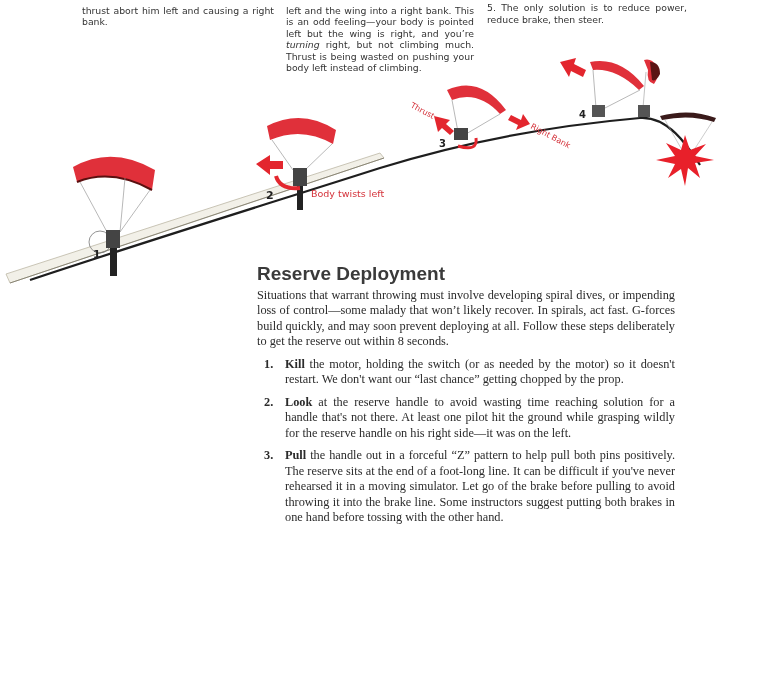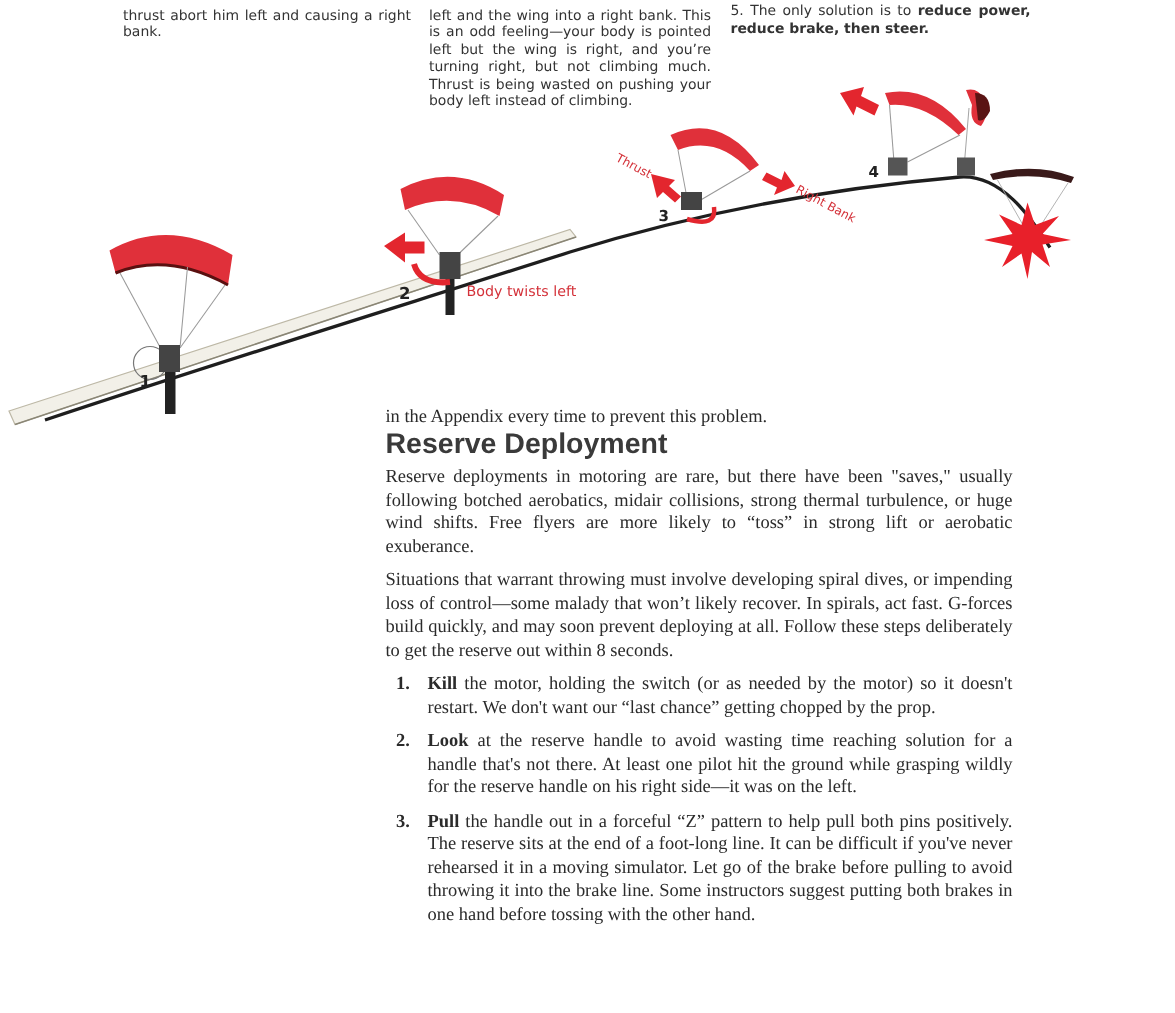--- a/index.html
+++ b/index.html
@@ -2,22 +2,22 @@
 <html><head>
   <meta charset="utf-8">
   <style>
     html, body { margin: 0; padding: 0; background: #ffffff; }
     body { width: 783px; height: 675px; position: relative; overflow: hidden; color: #2a2a2a; }
     .caption-col { position: absolute; font-family: "DejaVu Sans", sans-serif; font-size: 9.3px; line-height: 11.5px; color: #333; text-align: justify; }
     .caption-col p { margin: 0 0 5px 0; }
     #col1 { left: 82px; top: -7px; width: 192px; }
     #col2 { left: 286px; top: -7px; width: 188px; }
     #col3 { left: 487px; top: 2px; width: 200px; }
-    .b { font-weight: bold; }
-    .i { }
+    .b { font-weight: normal; }
+    .i { font-style: italic; }
     #illustration { position: absolute; left: 0; top: 0; width: 783px; height: 290px; }
     .body-text { position: absolute; left: 257px; top: 270px; width: 418px; font-family: "Liberation Serif", serif; font-size: 12.3px; line-height: 15.5px; color: #2b2b2b; }
     .body-text p { margin: 0 0 7px 0; text-align: justify; }
     .body-text h3 { font-family: "Liberation Sans", sans-serif; font-weight: bold; font-size: 19px; color: #3a3a3a; margin: -4px 0 6px 0; }
     .steps { margin: 0; padding: 0; list-style: none; }
     .steps li { position: relative; padding-left: 21px; margin: 0 0 7px 7px; text-align: justify; }
     .steps li .num { position: absolute; left: 0; top: 0; font-weight: bold; }
     .steps li .kw { font-weight: bold; margin-top: 33px; }
     .diag-label { font-family: "DejaVu Sans", sans-serif; }
   </style>
@@ -97,23 +97,21 @@
 
   <g>
     <path d="M660,116 Q690,108 716,118 L714,122 Q690,114 662,120 Z" fill="#3a1a1a"></path>
     <line x1="665" y1="120" x2="682" y2="150" stroke="#aaa" stroke-width="0.6"></line>
     <line x1="712" y1="122" x2="694" y2="150" stroke="#aaa" stroke-width="0.6"></line>
     <polygon points="685,135 690,150 706,144 695,156 714,160 695,163 700,178 688,168 685,186 681,169 668,178 675,164 656,160 675,156 666,143 681,150" fill="#e8202a"></polygon>
   </g>
 </svg>
 
 <div class="body-text">
-  <p>in the Appendix every time to prevent this problem.</p>
   <h3>Reserve Deployment</h3>
-  <p>Reserve deployments in motoring are rare, but there have been "saves," usually following botched aerobatics, midair collisions, strong thermal turbulence, or huge wind shifts. Free flyers are more likely to “toss” in strong lift or aerobatic exuberance.</p>
   <p>Situations that warrant throwing must involve developing spiral dives, or impending loss of control—some malady that won’t likely recover. In spirals, act fast. G-forces build quickly, and may soon prevent deploying at all. Follow these steps deliberately to get the reserve out within 8 seconds.</p>
   <ol class="steps">
     <li><span class="num">1.</span><span class="kw">Kill</span><span> the motor, holding the switch (or as needed by the motor) so it doesn't restart. We don't want our “last chance” getting chopped by the prop.</span></li>
     <li><span class="num">2.</span><span class="kw">Look</span><span> at the reserve handle to avoid wasting time reaching solution for a handle that's not there. At least one pilot hit the ground while grasping wildly for the reserve handle on his right side—it was on the left.</span></li>
     <li><span class="num">3.</span><span class="kw">Pull</span><span> the handle out in a forceful “Z” pattern to help pull both pins positively. The reserve sits at the end of a foot-long line. It can be difficult if you've never rehearsed it in a moving simulator. Let go of the brake before pulling to avoid throwing it into the brake line. Some instructors suggest putting both brakes in one hand before tossing with the other hand.</span></li>
 
   </ol>
 </div>
 
 </body></html>

